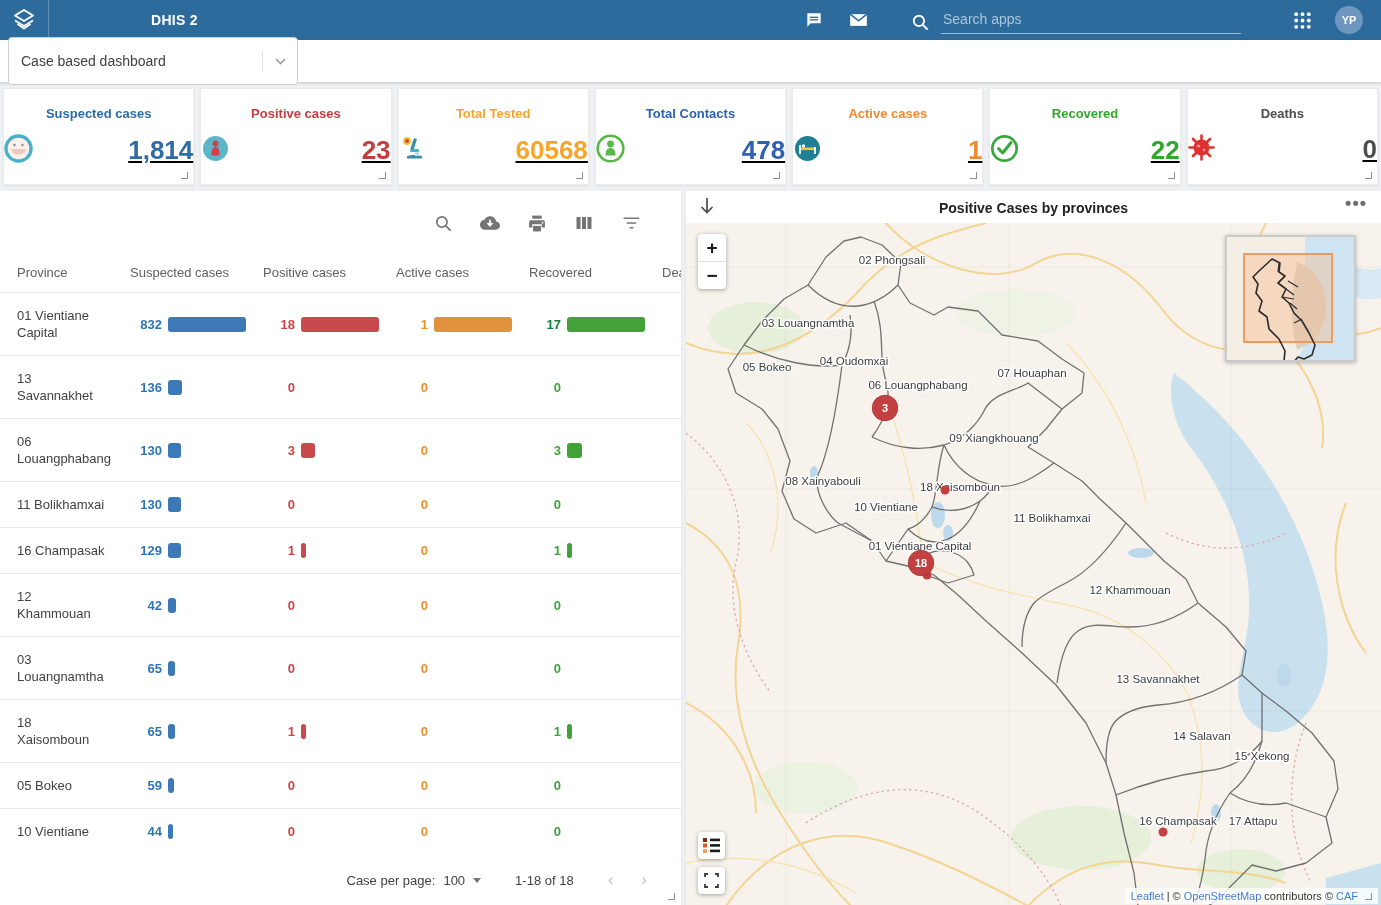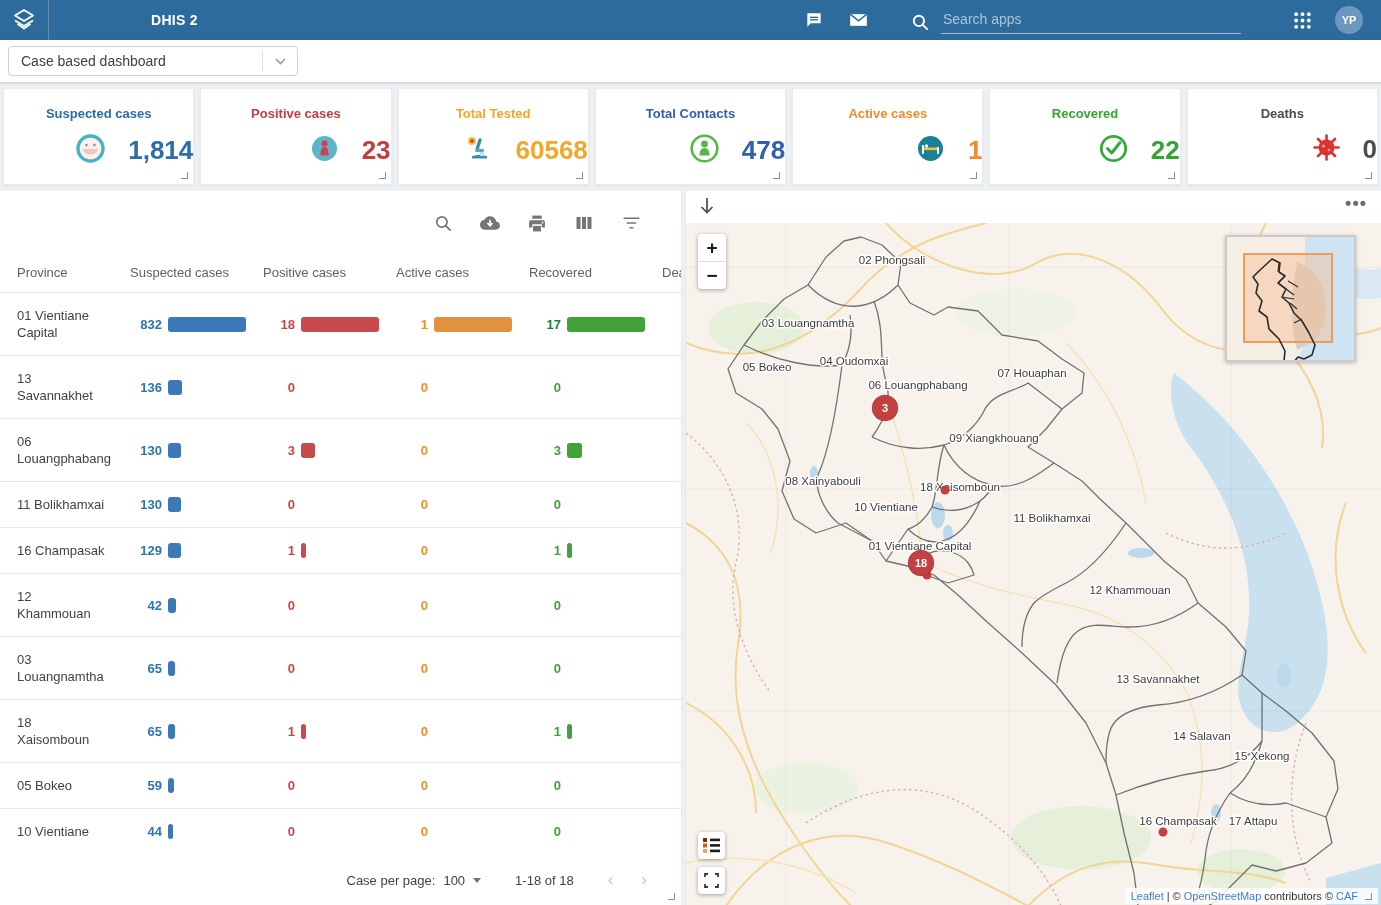--- a/index.html
+++ b/index.html
@@ -17,32 +17,32 @@
   .search-wrap { display:flex; align-items:end; gap:10px; margin:0 28px 0 18px; }
   .search-input { width:300px; background:transparent; border:none; border-bottom:1px solid rgba(255,255,255,.55);
     color:#fff; font-size:14px; padding:4px 2px 6px; outline:none; }
   .search-input::placeholder { color:rgba(255,255,255,.6); }
   .avatar { width:28px; height:28px; border-radius:50%; background:#6e97bf; color:#fff;
     font-size:11px; font-weight:bold; display:flex; align-items:center; justify-content:center; }
 
   
   .selectbar { height:42px; background:#fff; box-shadow:0 1px 3px rgba(0,0,0,.18);
     display:flex; align-items:center; padding-left:8px; position:relative; z-index:5; }
-  .dash-select { width:290px; height:30px; border:1px solid #cfcfcf; border-radius:4px;
+  .dash-select { width:290px; height:48px; border:1px solid #cfcfcf; border-radius:4px;
     display:flex; align-items:center; background:#fff; cursor:pointer; }
   .dash-select .lbl { flex:1; font-size:14px; color:#404040; padding-left:12px; }
   .dash-select .vdiv { width:1px; height:20px; background:#e0e0e0; }
   .dash-select .caret { width:34px; display:flex; align-items:center; justify-content:center; color:#9a9a9a; }
 
   
   .cards { display:flex; gap:6px; margin:6px 3px; height:97px; }
   .card { flex:1; background:#fff; border:1px solid #ececec; box-shadow:0 1px 2px rgba(0,0,0,.07);
     text-align:center; padding-top:17px; position:relative; }
   .card .ctitle { font-size:13px; font-weight:bold; }
-  .card .cvalrow { margin-top:13px; display:flex; align-items:center; justify-content:flex-end; gap:23px; }
+  .card .cvalrow { margin-top:13px; display:flex; align-items:center; justify-content:space-between; gap:23px;text-decoration:underline; }
   .card .cval { font-size:26px; font-weight:bold; }
   .corner { position:absolute; right:5px; bottom:5px; width:7px; height:7px;
     border-right:1.6px solid #8f8f8f; border-bottom:1.6px solid #8f8f8f; }
 
   
   .panels { display:flex; gap:5px; height:715px; }
   .panel { background:#fff; position:relative; box-shadow:0 1px 2px rgba(0,0,0,.08); overflow:hidden; }
   .table-panel { width:681px; }
   .map-panel { flex:1; }
   .panel-title { text-align:center; font-size:14px; font-weight:bold; color:#212121; padding-top:9px; }
@@ -559,20 +559,21 @@
   </div>
 
   <div class="panel map-panel">
     <div class="map-title-row">
       <span class="map-dl">
         <svg width="18" height="20" viewBox="0 0 18 20" fill="none" stroke="#4a4a4a" stroke-width="1.7">
             <line x1="9" y1="2" x2="9" y2="16"></line>
             <path d="M3.5 11 L9 16.5 L14.5 11"></path>
           </svg>
       </span>
+      <div class="panel-title">Positive Cases by provinces</div>
       <span class="map-more">•••</span>
     </div>
 
     <div class="map-area">
       <svg class="map-svg" viewBox="0 0 695 683" preserveAspectRatio="none">
 
         <g>
           <ellipse cx="70" cy="105" rx="48" ry="26" fill="#e6efd9"></ellipse>
           <ellipse cx="395" cy="615" rx="70" ry="32" fill="#e6efd9"></ellipse>
           <ellipse cx="555" cy="648" rx="44" ry="22" fill="#e6efd9"></ellipse>

